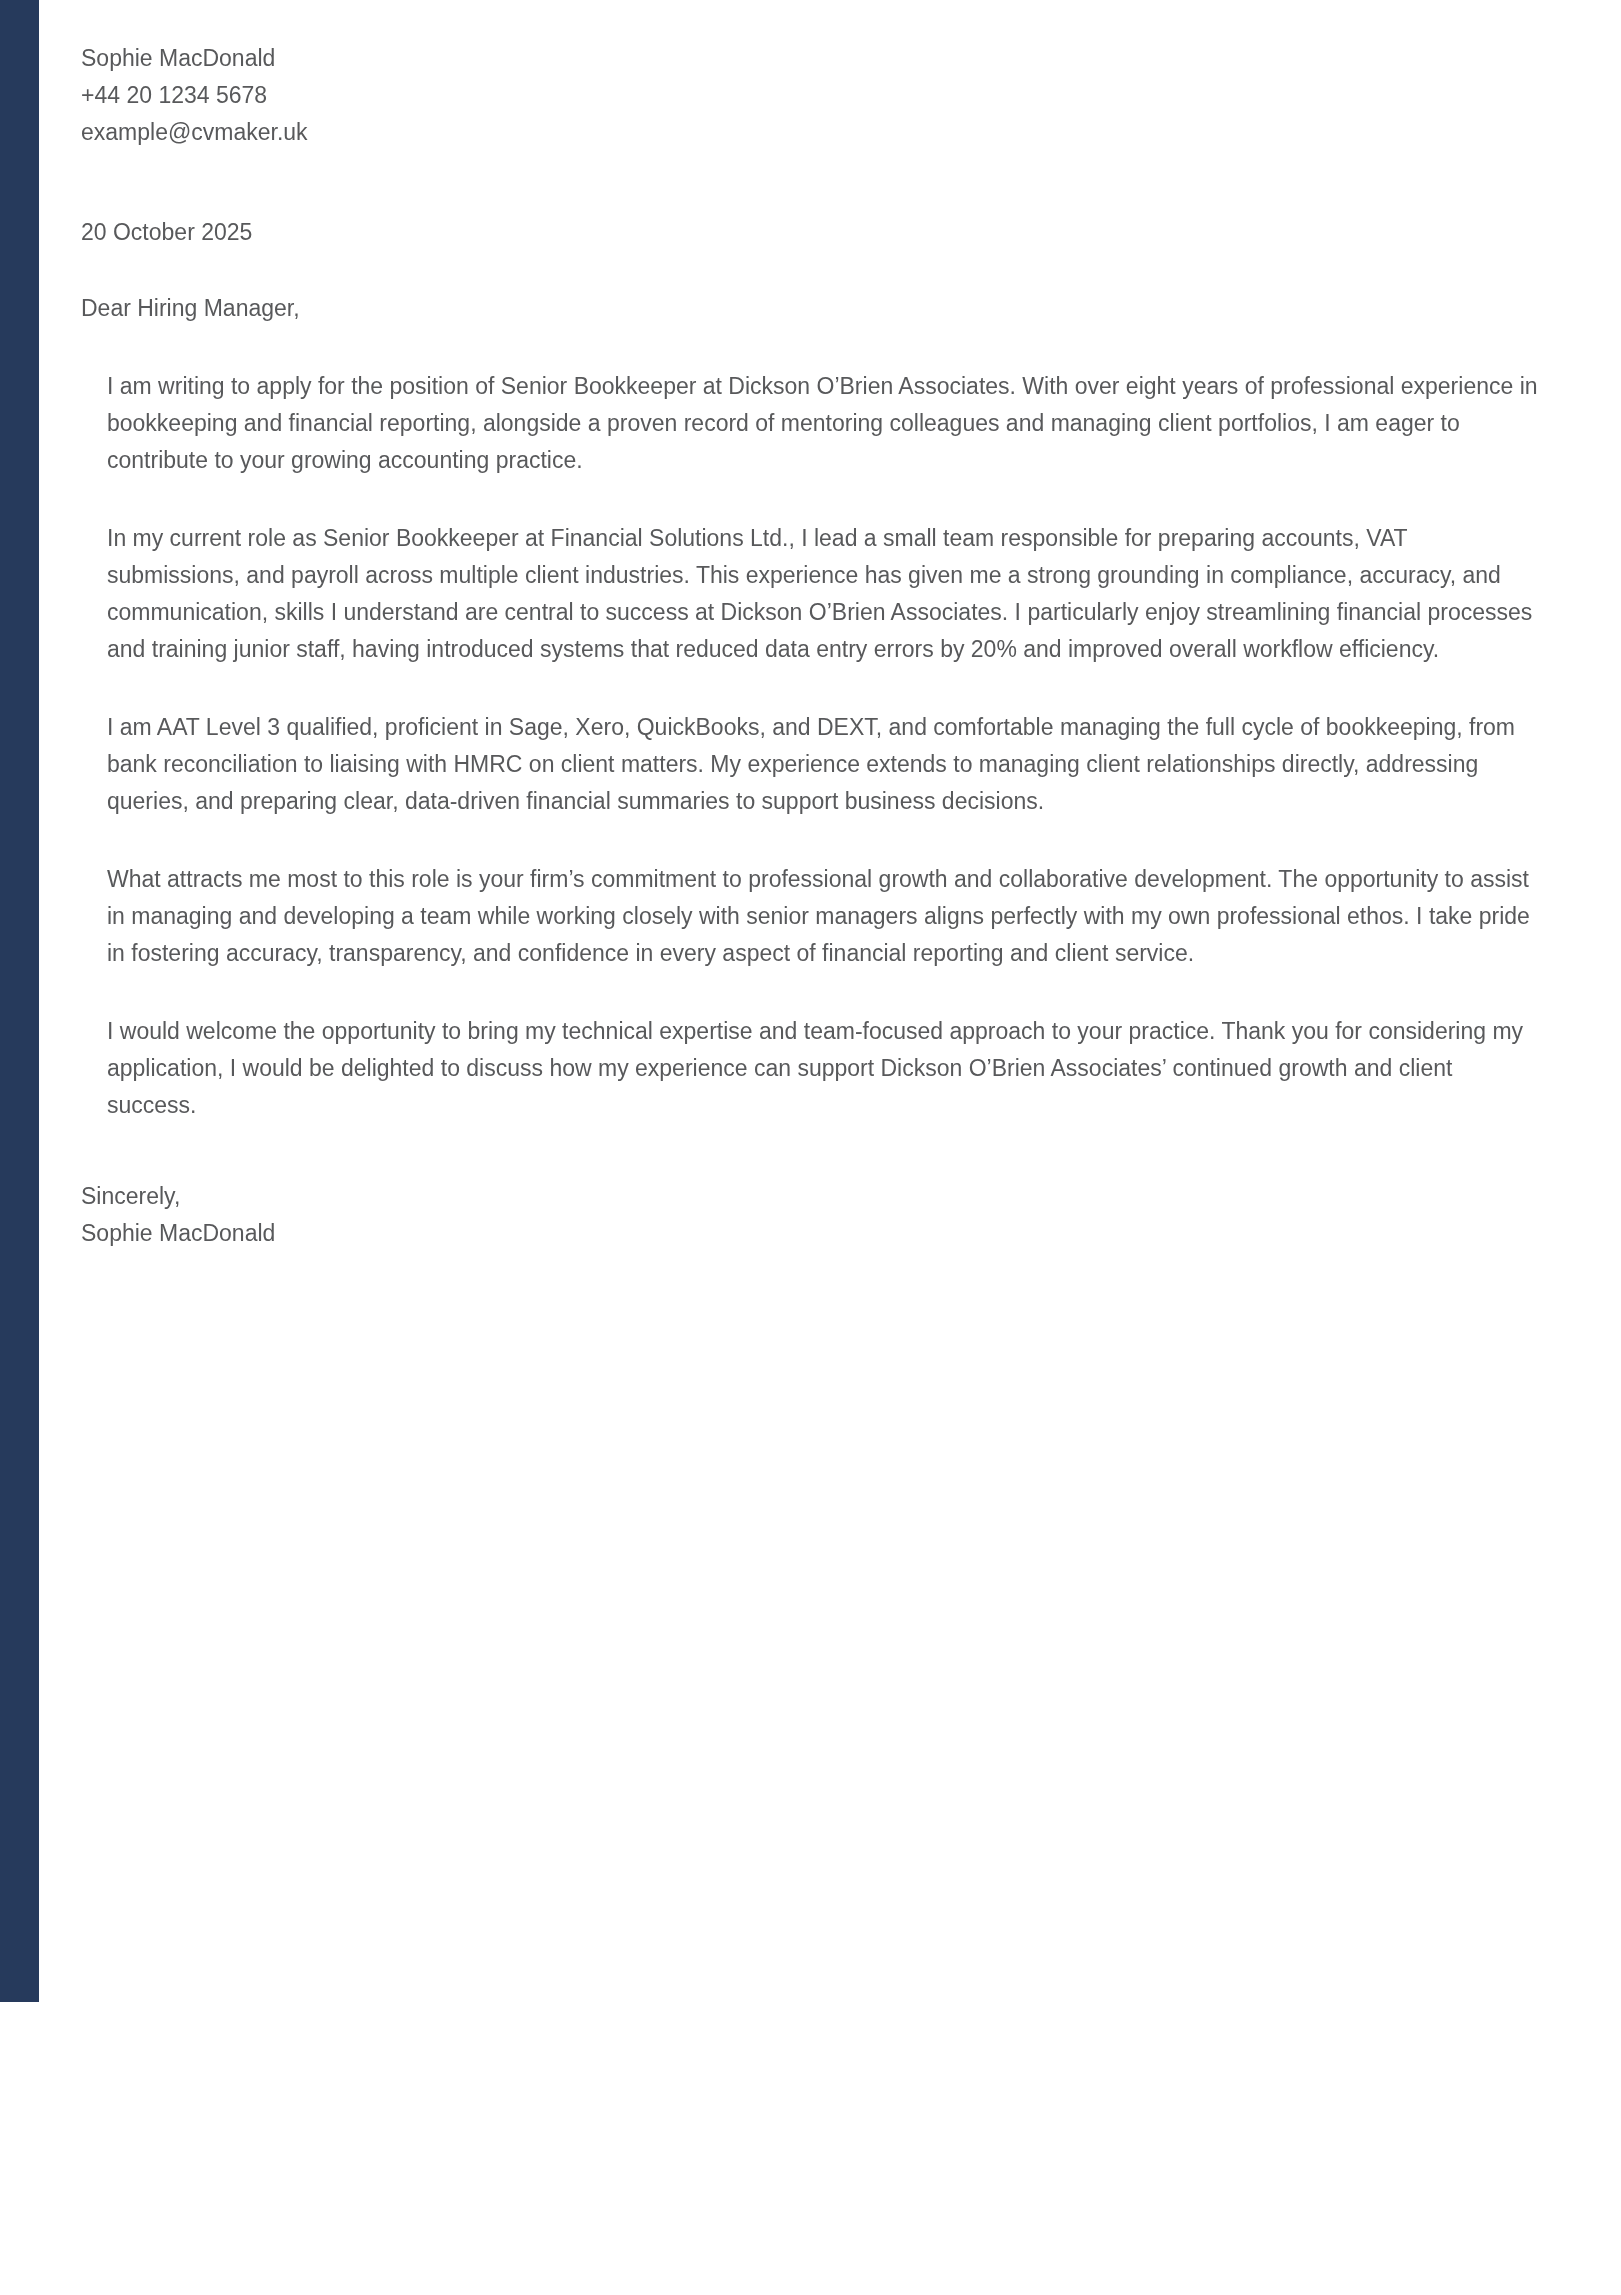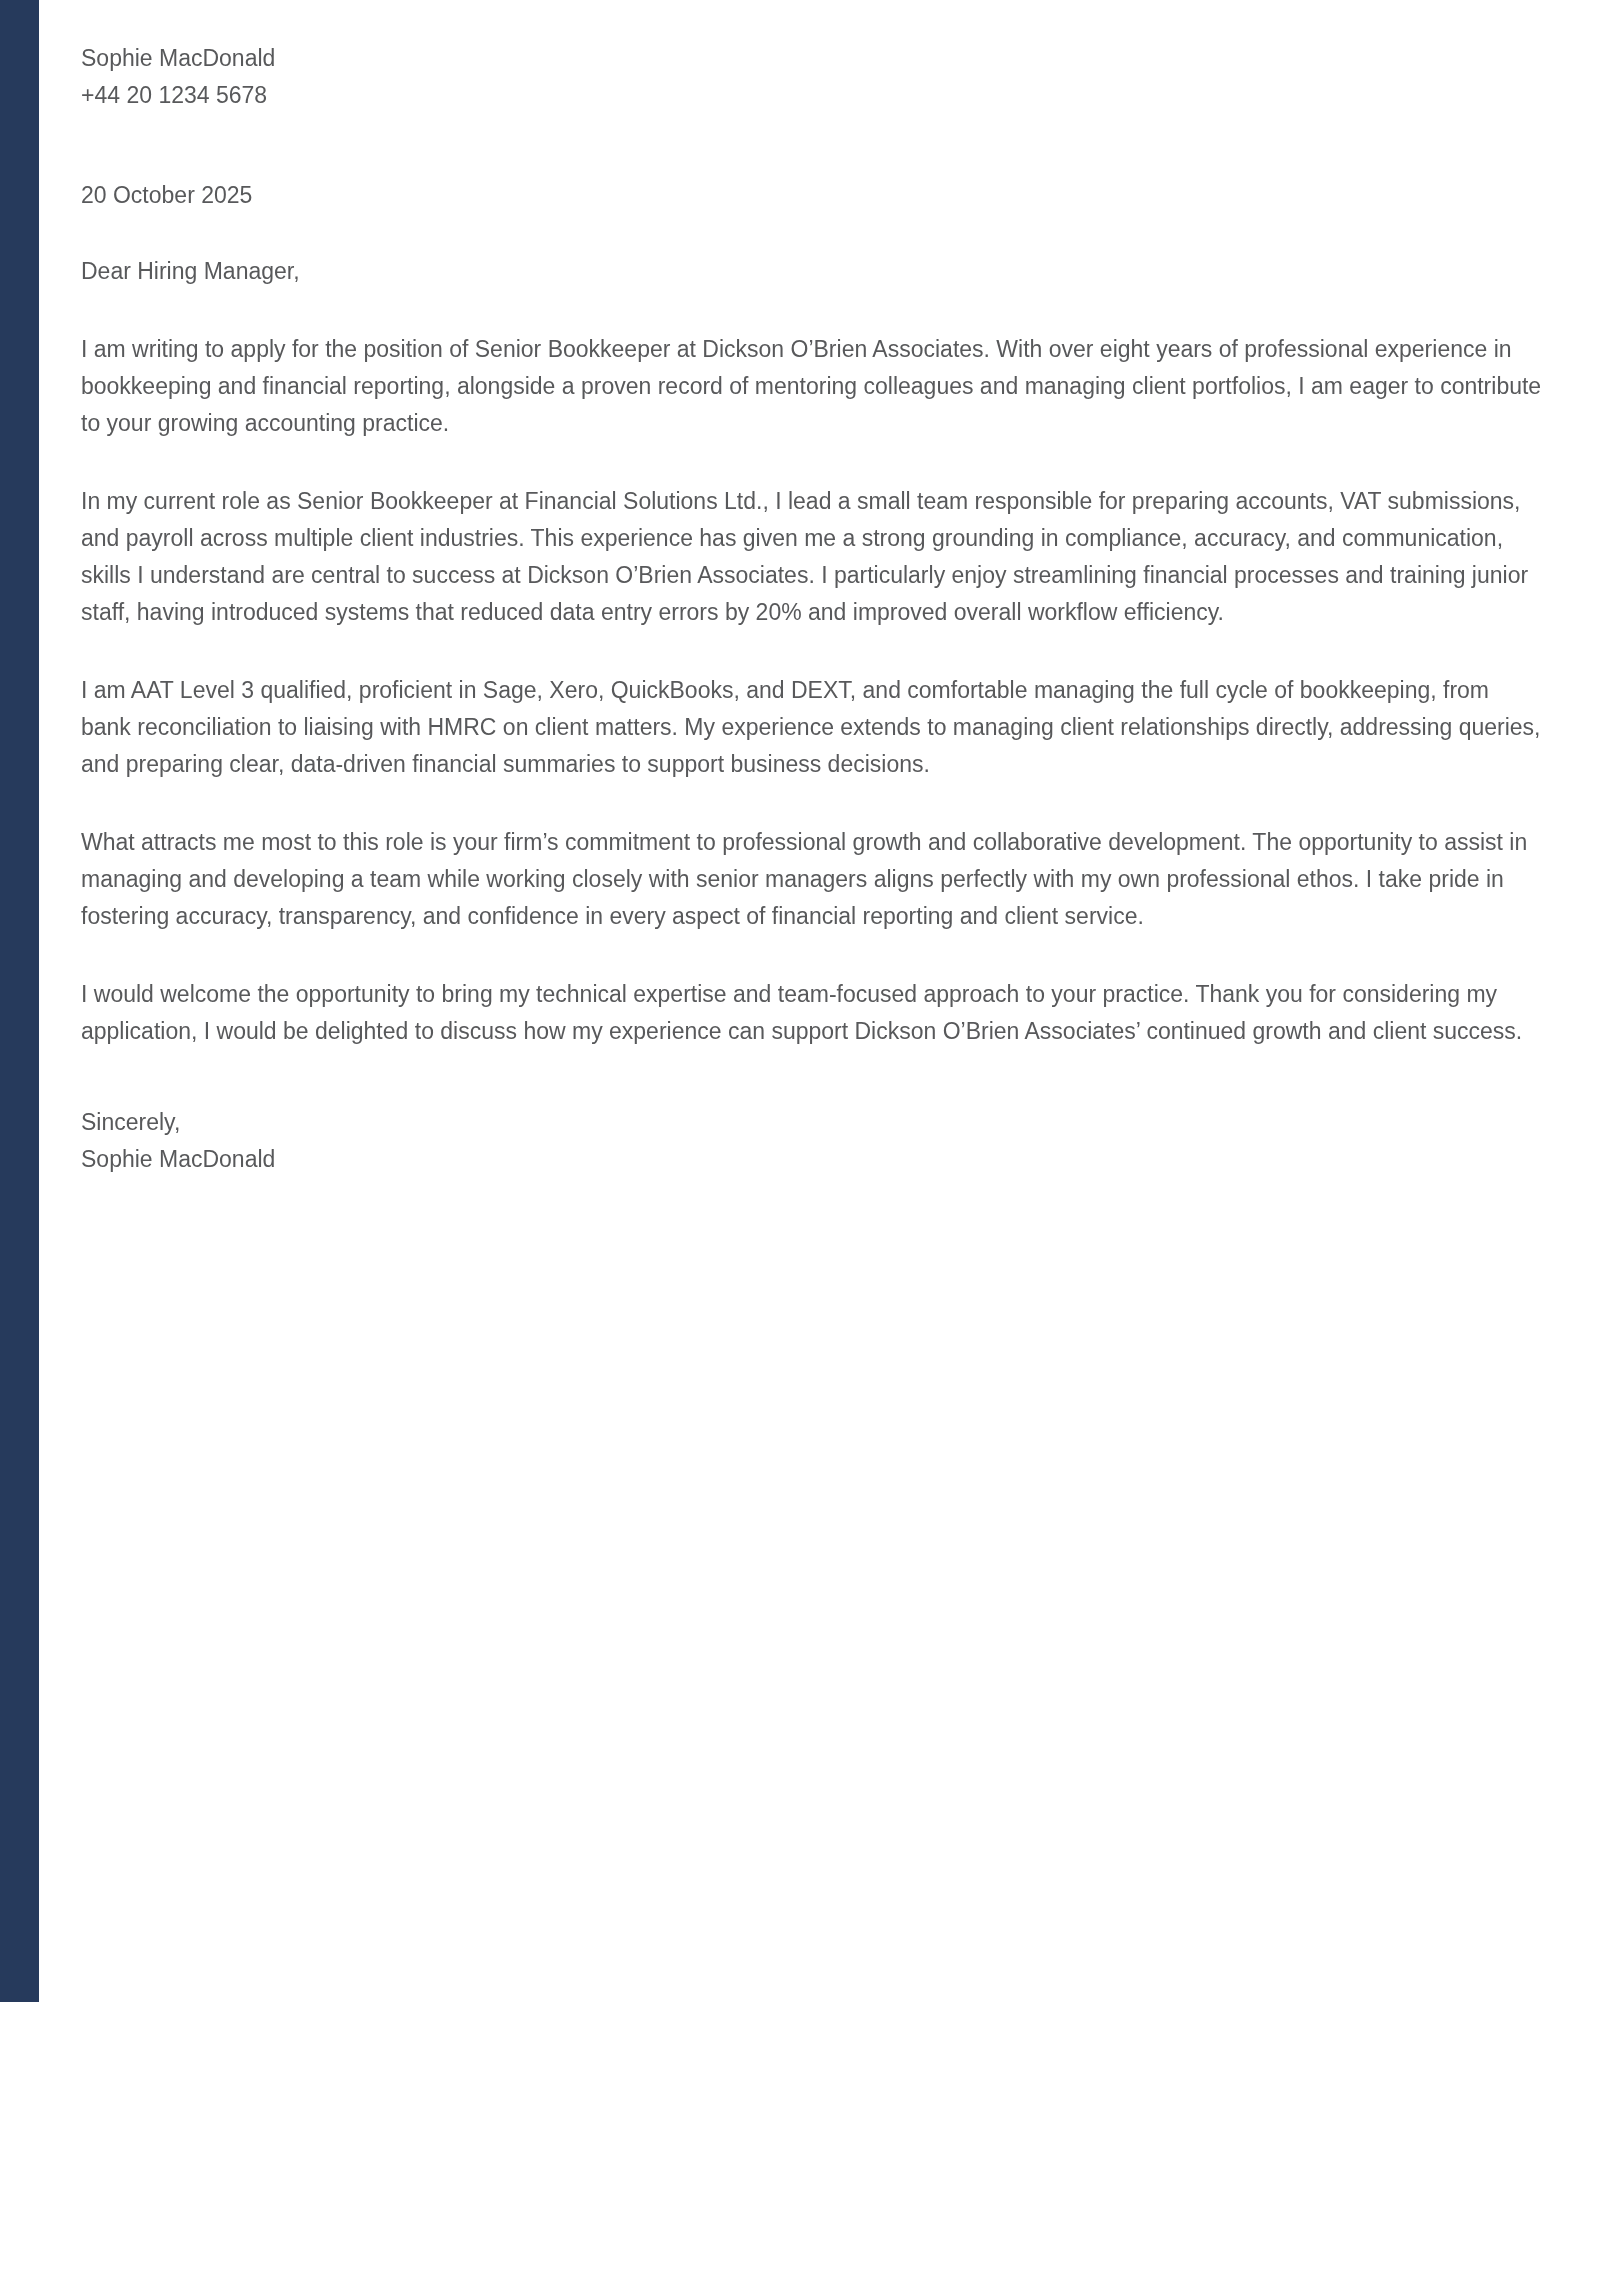--- a/index.html
+++ b/index.html
@@ -38,34 +38,35 @@
   }
   .sender-block div { white-space: nowrap; }
   .date-block { margin-top: 63px; }
   .subject-line {
     margin-top: 36px;
     font-weight: 700;
     color: var(--subject-text);
     letter-spacing: -0.1px;
   }
   .salutation { margin-top: 39px; }
-  .body-paragraph { margin-top: 41px; }
+  .body-paragraph { margin-top: 41px; margin-left: 26px; }
   .closing-block { margin-top: 54px; }
 </style>
 </head>
 <body>
 
 <div class="page">
   <div class="accent-bar"></div>
 
   <div class="content">
 
     <div class="sender-block">
       <div>Sophie MacDonald</div>
       <div>+44 20 1234 5678</div>
+      <div>example@cvmaker.uk</div>
     </div>
 
     <div class="date-block">20 October 2025</div>
 
 
     <div class="salutation">Dear Hiring Manager,</div>
 
     <p class="body-paragraph">I am writing to apply for the position of Senior Bookkeeper at Dickson O’Brien Associates. With over eight years of professional experience in bookkeeping and financial reporting, alongside a proven record of mentoring colleagues and managing client portfolios, I am eager to contribute to your growing accounting practice.</p>
     <p class="body-paragraph">In my current role as Senior Bookkeeper at Financial Solutions Ltd., I lead a small team responsible for preparing accounts, VAT submissions, and payroll across multiple client industries. This experience has given me a strong grounding in compliance, accuracy, and communication, skills I understand are central to success at Dickson O’Brien Associates. I particularly enjoy streamlining financial processes and training junior staff, having introduced systems that reduced data entry errors by 20% and improved overall workflow efficiency.</p>
     <p class="body-paragraph">I am AAT Level 3 qualified, proficient in Sage, Xero, QuickBooks, and DEXT, and comfortable managing the full cycle of bookkeeping, from bank reconciliation to liaising with HMRC on client matters. My experience extends to managing client relationships directly, addressing queries, and preparing clear, data-driven financial summaries to support business decisions.</p>

